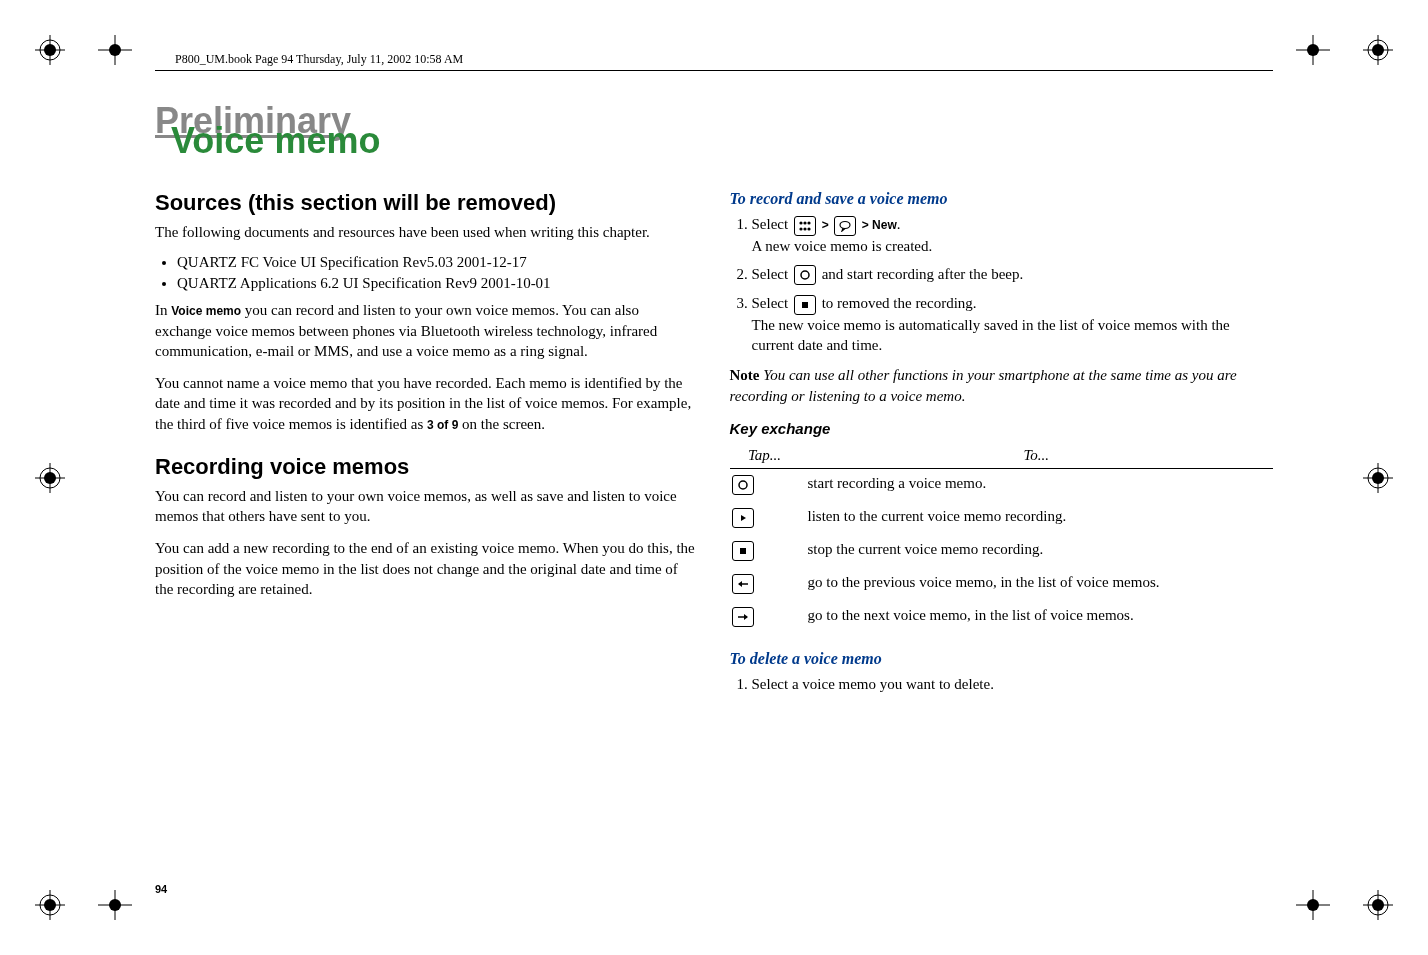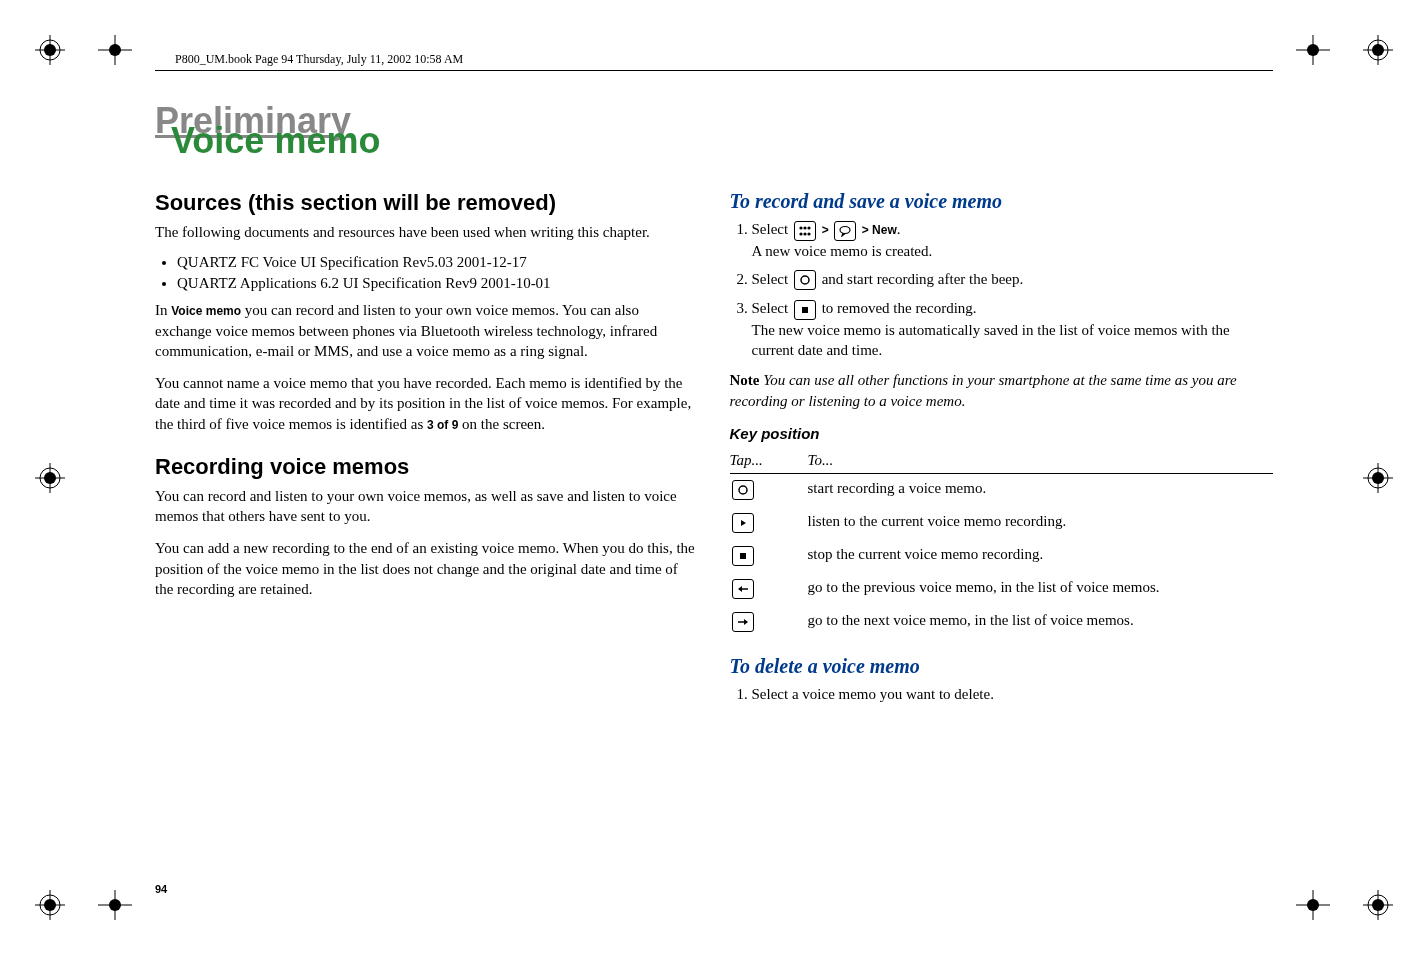--- a/index.html
+++ b/index.html
@@ -88,21 +88,21 @@
   .h-sub {
     font-family: Arial, Helvetica, sans-serif;
     font-size: 15px;
     font-weight: bold;
     font-style: italic;
     margin-top: 10px;
     margin-bottom: 6px;
   }
   .h-italic-blue {
     font-family: "Times New Roman", serif;
-    font-size: 20px;
+    font-size: 16px;
     font-weight: bold;
     font-style: italic;
     color: #003a8c;
     margin-top: 6px;
     margin-bottom: 6px;
   }
   p { margin: 0 0 12px 0; line-height: 1.35; font-size: 15px; }
   ul.bullets { margin: 4px 0 8px 0; padding-left: 22px; }
   ul.bullets li { margin-bottom: 4px; font-size: 15px; }
   ol.steps { margin: 2px 0 10px 0; padding-left: 22px; }
@@ -118,21 +118,21 @@
     border-radius: 3px;
     vertical-align: middle;
     margin: 0 2px;
     font-size: 11px;
     background: #fff;
   }
   .note-line { font-size: 15px; line-height:1.35; margin:10px 0 14px 0; }
   .note-line .note-label { font-weight: bold; }
   .note-line .note-body { font-style: italic; }
   table.keyfn { border-collapse: collapse; font-size: 15px; width: 100%; }
-  table.keyfn th { text-align: left; font-style: italic; font-weight: normal; padding: 4px 8px 4px 0; border-bottom: 0.5px solid #000; }
+  table.keyfn th { text-align: center; font-style: italic; font-weight: normal; padding: 4px 8px 4px 0; border-bottom: 0.5px solid #000; }
   table.keyfn td { padding: 6px 8px 6px 0; vertical-align: top; border-bottom: 0.5px solid #ccc0; }
   .page-num {
     position: absolute;
     bottom: 60px;
     left: 155px;
     font-family: Arial, Helvetica, sans-serif;
     font-size: 11px;
     font-weight: bold;
   }
 </style>
@@ -264,21 +264,21 @@
           <span> to removed the recording.</span><br>
           <span>The new voice memo is automatically saved in the list of voice memos with the current date and time.</span>
         </li>
       </ol>
 
       <div class="note-line">
         <span class="note-label">Note</span>
         <span class="note-body"> You can use all other functions in your smartphone at the same time as you are recording or listening to a voice memo.</span>
       </div>
 
-      <div class="h-sub">Key position</div>
+      <div class="h-sub">Key exchange</div>
       <table class="keyfn">
         <tbody>
             <tr>
           <th style="width:70px;">Tap...</th>
           <th>To...</th>
         </tr>
         <tr>
           <td><span class="icon-box">
                   <svg width="12" height="12" viewBox="0 0 12 12">
                     <circle cx="6" cy="6" r="4" fill="none" stroke="#000" stroke-width="1.5"></circle>

